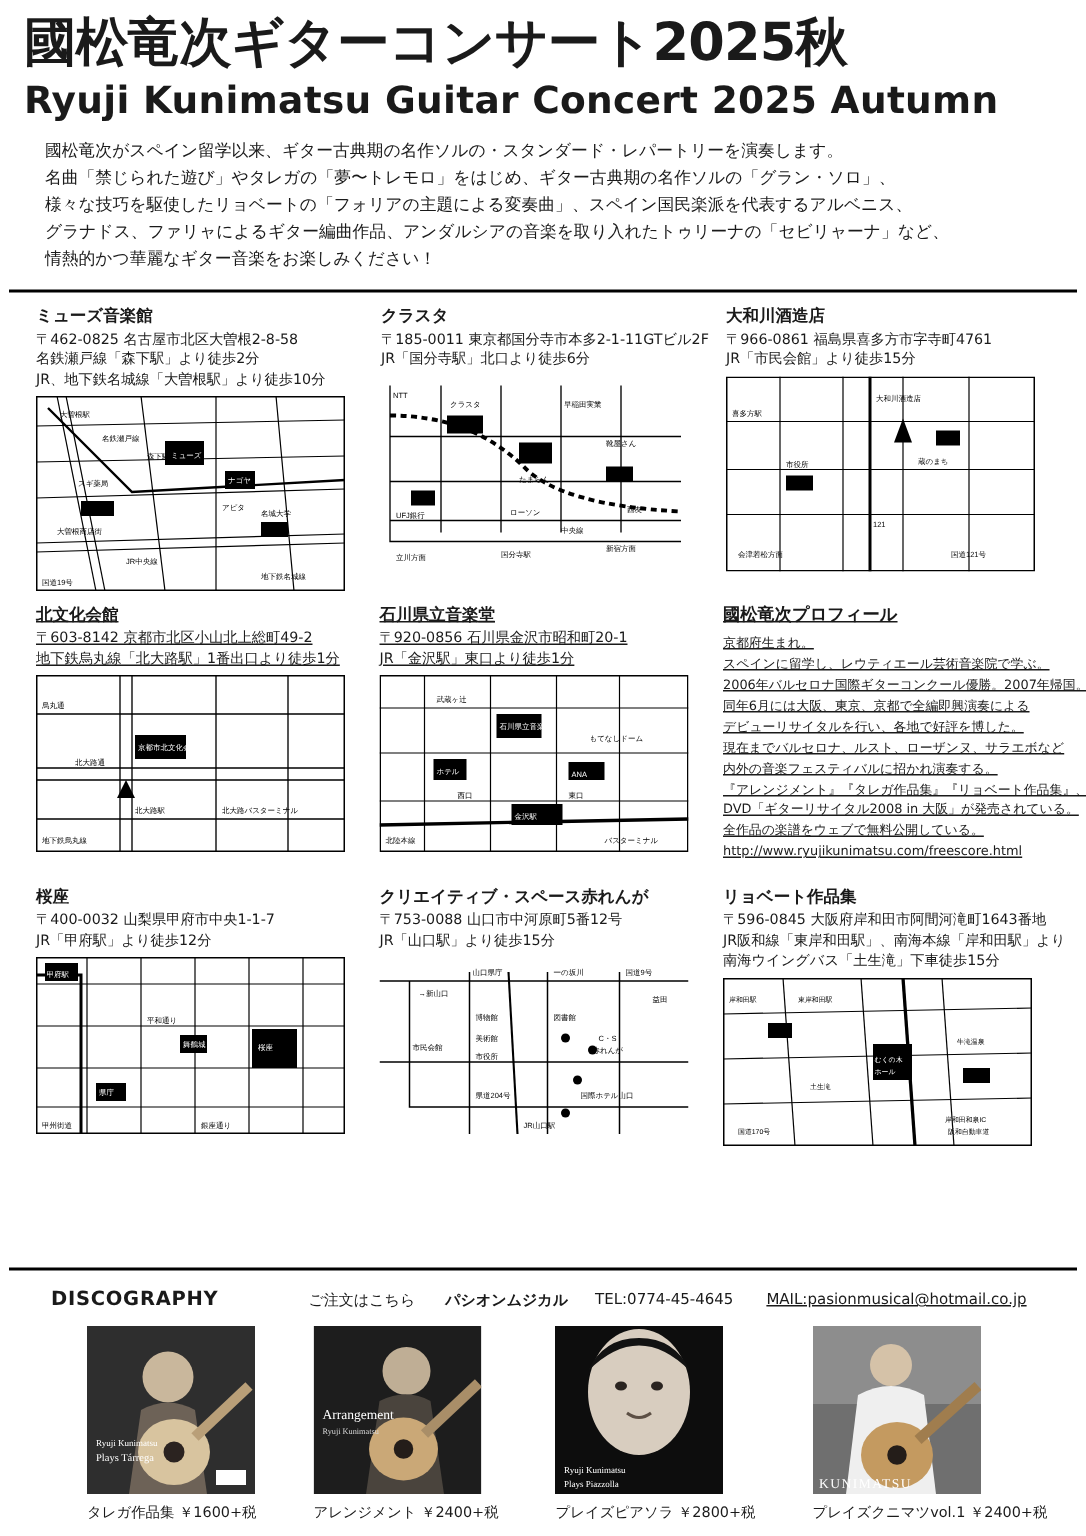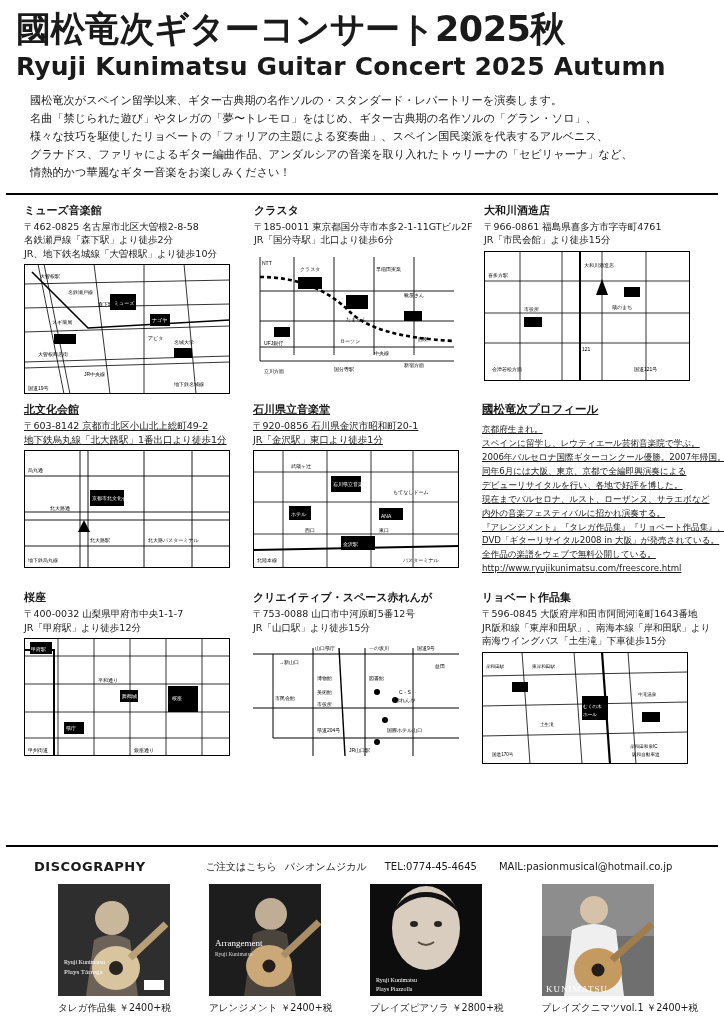--- a/index.html
+++ b/index.html
@@ -45,23 +45,23 @@
   .profile-title { font-size:11.5px; font-weight:bold; margin-bottom:6px; }
   .profile-body { font-size:8.6px; line-height:1.62; }
   .profile-body div { white-space:nowrap; }
 
   
   .disco-wrap { position:absolute; left:0; top:845px; width:724px; }
   .disco-rule { height:2px; background:#000; margin:0 6px; }
   .disco-head { display:flex; align-items:center; padding:12px 0 0 34px; }
   .disco-title { font-size:13px; font-weight:bold; letter-spacing:0.5px; }
   .disco-order { font-size:10px; margin-left:60px; }
-  .disco-label { font-size:10px; margin-left:8px; }
+  .disco-label { font-size:10px; margin-left:20px;font-weight:bold; }
   .disco-tel { font-size:10px; margin-left:18px; }
-  .disco-mail { font-size:10px; margin-left:22px; }
+  .disco-mail { font-size:10px; margin-left:22px;text-decoration:underline; }
 
   .cds { display:flex; padding:10px 0 0 34px; align-items:flex-end; }
   .cd { margin-right:14px;padding-left:24px; }
   .cover { width:112px; height:112px; position:relative; overflow:hidden; }
   .cover.sq6 { width:96px; height:96px; }
   .cdcap { font-size:9.6px; margin-top:6px; text-align:left; white-space:nowrap; }
   .cdcap.small { font-size:8.2px; }
 </style>
 </head>
 <body>
@@ -456,21 +456,21 @@
             <circle cx="54" cy="34" r="17" fill="#c9b79c"></circle>
             <path d="M36 56 q18 -10 36 0 l8 56 h-52 z" fill="#6d6257"></path>
             <ellipse cx="58" cy="84" rx="24" ry="22" fill="#d8c49f"></ellipse>
             <ellipse cx="58" cy="84" rx="7" ry="7" fill="#2b2320"></ellipse>
             <path d="M72 74 L108 40" stroke="#b99f78" stroke-width="7" fill="none"></path>
             <text x="6" y="80" fill="#ffffff" font-size="6" font-family="serif">Ryuji Kunimatsu</text>
             <text x="6" y="90" fill="#ffffff" font-size="7" font-family="serif">Plays Tárrega</text>
             <rect x="86" y="96" width="20" height="10" fill="#ffffff"></rect>
           </svg>
         </div>
-        <div class="cdcap">タレガ作品集 ￥2400+税</div>
+        <div class="cdcap">タレガ作品集 ￥1600+税</div>
       </div>
 
       <div class="cd">
         <div class="cover">
           <svg width="112" height="112" viewBox="0 0 112 112">
             <rect width="112" height="112" fill="#1d1d1d"></rect>
             <circle cx="62" cy="30" r="16" fill="#bfae95"></circle>
             <path d="M44 50 q18 -9 34 0 l9 62 h-52 z" fill="#4a443d"></path>
             <ellipse cx="60" cy="82" rx="23" ry="21" fill="#caa877"></ellipse>
             <ellipse cx="60" cy="82" rx="6.5" ry="6.5" fill="#241d19"></ellipse>

